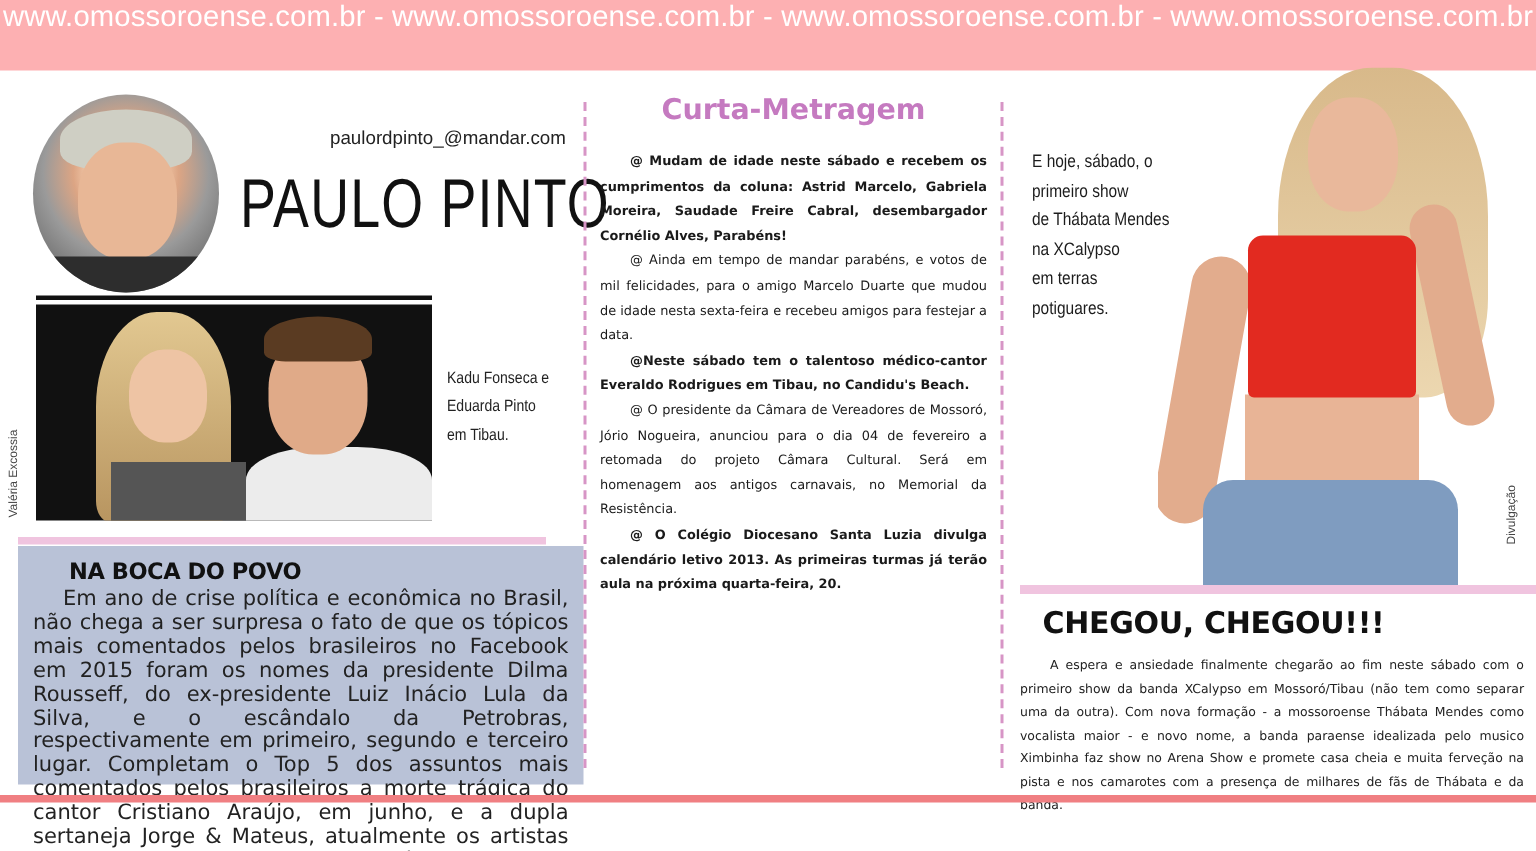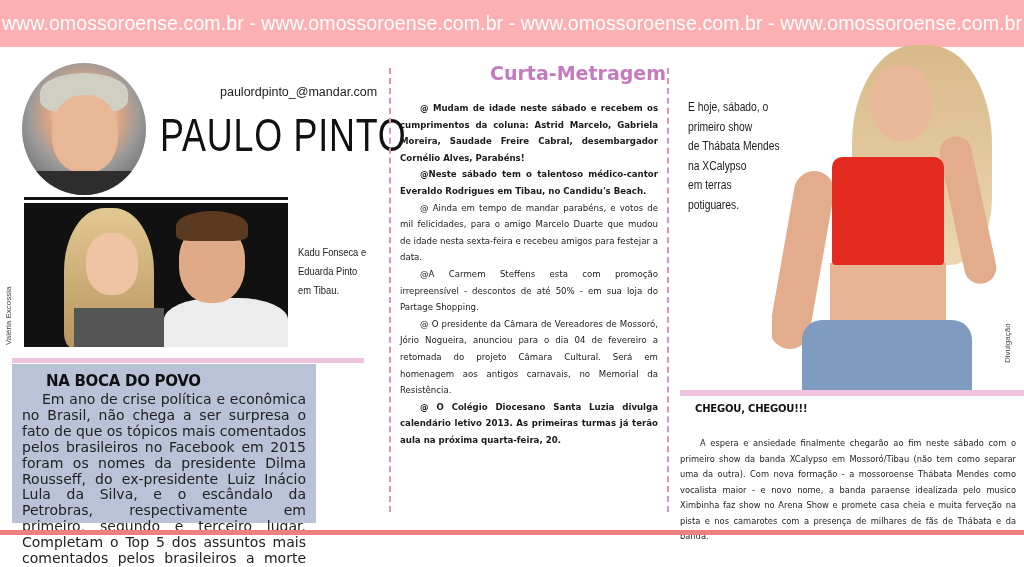--- a/index.html
+++ b/index.html
@@ -3,21 +3,21 @@
 <meta charset="utf-8">
 <style>
   * { box-sizing: border-box; margin: 0; padding: 0; }
   html, body { width: 1024px; height: 567px; background: #ffffff; overflow: hidden; }
   body { position: relative; font-family: "DejaVu Sans", sans-serif; color: #1a1a1a; }
 
   .banner {
     position: absolute; left: 0; top: 0; width: 1024px; height: 47px;
     background: #fdb0b2; color: #ffffff;
     font-family: "Liberation Sans", sans-serif; font-size: 19.5px; letter-spacing: 0.1px;
-    display: flex; align-items: center; justify-content: center; white-space: nowrap;
+    display: flex; align-items: flex-start; justify-content: center; white-space: nowrap;
   }
 
   
   .portrait {
     position: absolute; left: 22px; top: 63px; width: 124px; height: 132px; border-radius: 50%;
     background: radial-gradient(circle at 50% 40%, #f1c7a8 0 25%, #dca584 35%, #9a9a9a 55%, #6f6f6f 80%);
     overflow: hidden;
   }
   .portrait .hair { position:absolute; left:18px; top:10px; width:88px; height:40px; border-radius:50% 50% 30% 30%; background:#cfcfc4; }
   .portrait .face { position:absolute; left:30px; top:32px; width:66px; height:78px; border-radius:45%; background:#e8b796; }
@@ -38,46 +38,46 @@
   .couple-photo .man-hair { position:absolute; left:152px; top:8px; width:72px; height:30px; border-radius:50% 50% 20% 20%; background:#5a3b22; }
   .couple-photo .man-shirt { position:absolute; left:140px; top:95px; width:124px; height:55px; border-radius:40% 40% 0 0; background:#ececec; }
 
   .photo-credit-v {
     position:absolute; left:4px; top:345px; transform: rotate(-90deg); transform-origin:left top;
     font-family:"Liberation Sans", sans-serif; font-size:8px; color:#444; white-space:nowrap;
   }
   .caption-couple { position:absolute; left:298px; top:243px; font-family:"Liberation Sans", sans-serif; font-size:11px; color:#222; line-height:19px; transform:scaleX(0.85); transform-origin:left top; }
 
   .pink-bar-left { position:absolute; left:12px; top:358px; width:352px; height:5px; background:#f0c4df; }
-  .boca-box { position:absolute; left:12px; top:364px; width:304px; height:159px; background:#b9c2d7; padding:8px 10px 0 10px; }
+  .boca-box { position:absolute; left:12px; top:364px; width:377px; height:159px; background:#b9c2d7; padding:8px 10px 0 10px; }
   .boca-title { font-family:"DejaVu Sans", sans-serif; font-weight:bold; font-size:15px; color:#111; padding-left:24px; letter-spacing:-0.3px; }
   .boca-text { font-family:"DejaVu Sans", sans-serif; font-size:14px; line-height:15.9px; text-align:justify; text-indent:20px; color:#222; margin-top:2px; }
 
   
   .dash-left { position:absolute; left:389px; top:68px; height:444px; border-left:2px dashed #d795c6; }
   .dash-right { position:absolute; left:667px; top:68px; height:444px; border-left:2px dashed #d795c6; }
-  .curta-title { position:absolute; left:392px; top:62px; width:274px; text-align:right; font-family:"DejaVu Sans", sans-serif; font-weight:bold; font-size:19px; color:#c57ac0; }
+  .curta-title { position:absolute; left:392px; top:62px; width:274px; text-align:center; font-family:"DejaVu Sans", sans-serif; font-weight:bold; font-size:19px; color:#c57ac0; }
   .curta-body { position:absolute; left:400px; top:100px; width:258px; }
   .curta-item { font-family:"DejaVu Sans", sans-serif; font-size:8.6px; line-height:16.6px; text-align:justify; text-indent:20px; color:#1a1a1a; }
   .curta-item.b { font-weight:bold; }
 
   
   .model-photo { position:absolute; left:772px; top:45px; width:240px; height:345px; overflow:hidden; }
   .model-photo .hair { position:absolute; left:80px; top:0; width:140px; height:220px; border-radius:45% 45% 30% 30%; background:linear-gradient(#d8b98a,#ecd7b0); }
   .model-photo .face { position:absolute; left:100px; top:20px; width:60px; height:76px; border-radius:45%; background:#e9b89b; }
   .model-photo .arm-l { position:absolute; left:10px; top:125px; width:40px; height:180px; border-radius:20px; background:#e2ac8d; transform:rotate(10deg); }
   .model-photo .arm-r { position:absolute; left:180px; top:90px; width:32px; height:150px; border-radius:16px; background:#e2ac8d; transform:rotate(-12deg); }
   .model-photo .top { position:absolute; left:60px; top:112px; width:112px; height:108px; border-radius:10px 10px 4px 4px; background:#e22a20; }
   .model-photo .waist { position:absolute; left:58px; top:218px; width:116px; height:60px; background:#e8b496; }
   .model-photo .jeans { position:absolute; left:30px; top:275px; width:170px; height:75px; border-radius:20px 20px 0 0; background:#7f9cc0; }
   .photo-credit-right { position:absolute; left:1003px; top:363px; transform:rotate(-90deg); transform-origin:left top; font-family:"Liberation Sans", sans-serif; font-size:8px; color:#444; white-space:nowrap; }
   .caption-model { position:absolute; left:688px; top:98px; font-family:"Liberation Sans", sans-serif; font-size:12px; color:#1c1c1c; line-height:19.5px; transform:scaleX(0.86); transform-origin:left top; }
 
   .pink-bar-right { position:absolute; left:680px; top:390px; width:344px; height:6px; background:#f0c4df; }
-  .chegou-title { position:absolute; left:695px; top:403px; font-family:"DejaVu Sans", sans-serif; font-weight:bold; font-size:10px; color:#111; letter-spacing:-0.2px; }
+  .chegou-title { position:absolute; left:695px; top:403px; font-family:"DejaVu Sans", sans-serif; font-weight:bold; font-size:20px; color:#111; letter-spacing:-0.2px; }
   .chegou-text { position:absolute; left:680px; top:436px; width:336px; font-family:"DejaVu Sans", sans-serif; font-size:8.3px; line-height:15.5px; text-align:justify; text-indent:20px; color:#222; }
 
   .footer-bar { position:absolute; left:0; top:530px; width:1024px; height:5px; background:#f07f82; }
 </style>
 </head>
 <body>
 
 <div class="banner">
   <span>www.omossoroense.com.br - www.omossoroense.com.br - www.omossoroense.com.br - www.omossoroense.com.br</span>
 </div>
@@ -110,23 +110,22 @@
 <div class="boca-box">
   <div class="boca-title">NA BOCA DO POVO</div>
   <p class="boca-text">Em ano de crise política e econômica no Brasil, não chega a ser surpresa o fato de que os tópicos mais comentados pelos brasileiros no Facebook em 2015 foram os nomes da presidente Dilma Rousseff, do ex-presidente Luiz Inácio Lula da Silva, e o escândalo da Petrobras, respectivamente em primeiro, segundo e terceiro lugar. Completam o Top 5 dos assuntos mais comentados pelos brasileiros a morte trágica do cantor Cristiano Araújo, em junho, e a dupla sertaneja Jorge &amp; Mateus, atualmente os artistas em atividade no Brasil com o cachê mais alto, em torno de R$ 550 mil por show.</p>
 </div>
 
 <div class="dash-left"></div>
 <div class="dash-right"></div>
 <div class="curta-title">Curta-Metragem</div>
 <div class="curta-body">
   <p class="curta-item b">@ Mudam de idade neste sábado e recebem os cumprimentos da coluna: Astrid Marcelo, Gabriela Moreira, Saudade Freire Cabral, desembargador Cornélio Alves, Parabéns!</p>
+  <p class="curta-item">@ Ainda em tempo de mandar parabéns, e votos de mil felicidades, para o amigo Marcelo Duarte que mudou de idade nesta sexta-feira e recebeu amigos para festejar a data.</p>
   <p class="curta-item b">@Neste sábado tem o talentoso médico-cantor Everaldo Rodrigues em Tibau, no Candidu's Beach.</p>
-  <p class="curta-item">@ Ainda em tempo de mandar parabéns, e votos de mil felicidades, para o amigo Marcelo Duarte que mudou de idade nesta sexta-feira e recebeu amigos para festejar a data.</p>
-  <p class="curta-item">@A Carmem Steffens esta com promoção irrepreensível - descontos de até 50% - em sua loja do Partage Shopping.</p>
   <p class="curta-item">@ O presidente da Câmara de Vereadores de Mossoró, Jório Nogueira, anunciou para o dia 04 de fevereiro a retomada do projeto Câmara Cultural. Será em homenagem aos antigos carnavais, no Memorial da Resistência.</p>
   <p class="curta-item b">@ O Colégio Diocesano Santa Luzia divulga calendário letivo 2013. As primeiras turmas já terão aula na próxima quarta-feira, 20.</p>
 </div>
 
 <div class="caption-model">
   <div>E hoje, sábado, o</div>
   <div>primeiro show</div>
   <div>de Thábata Mendes</div>
   <div>na XCalypso</div>
   <div>em terras</div>

